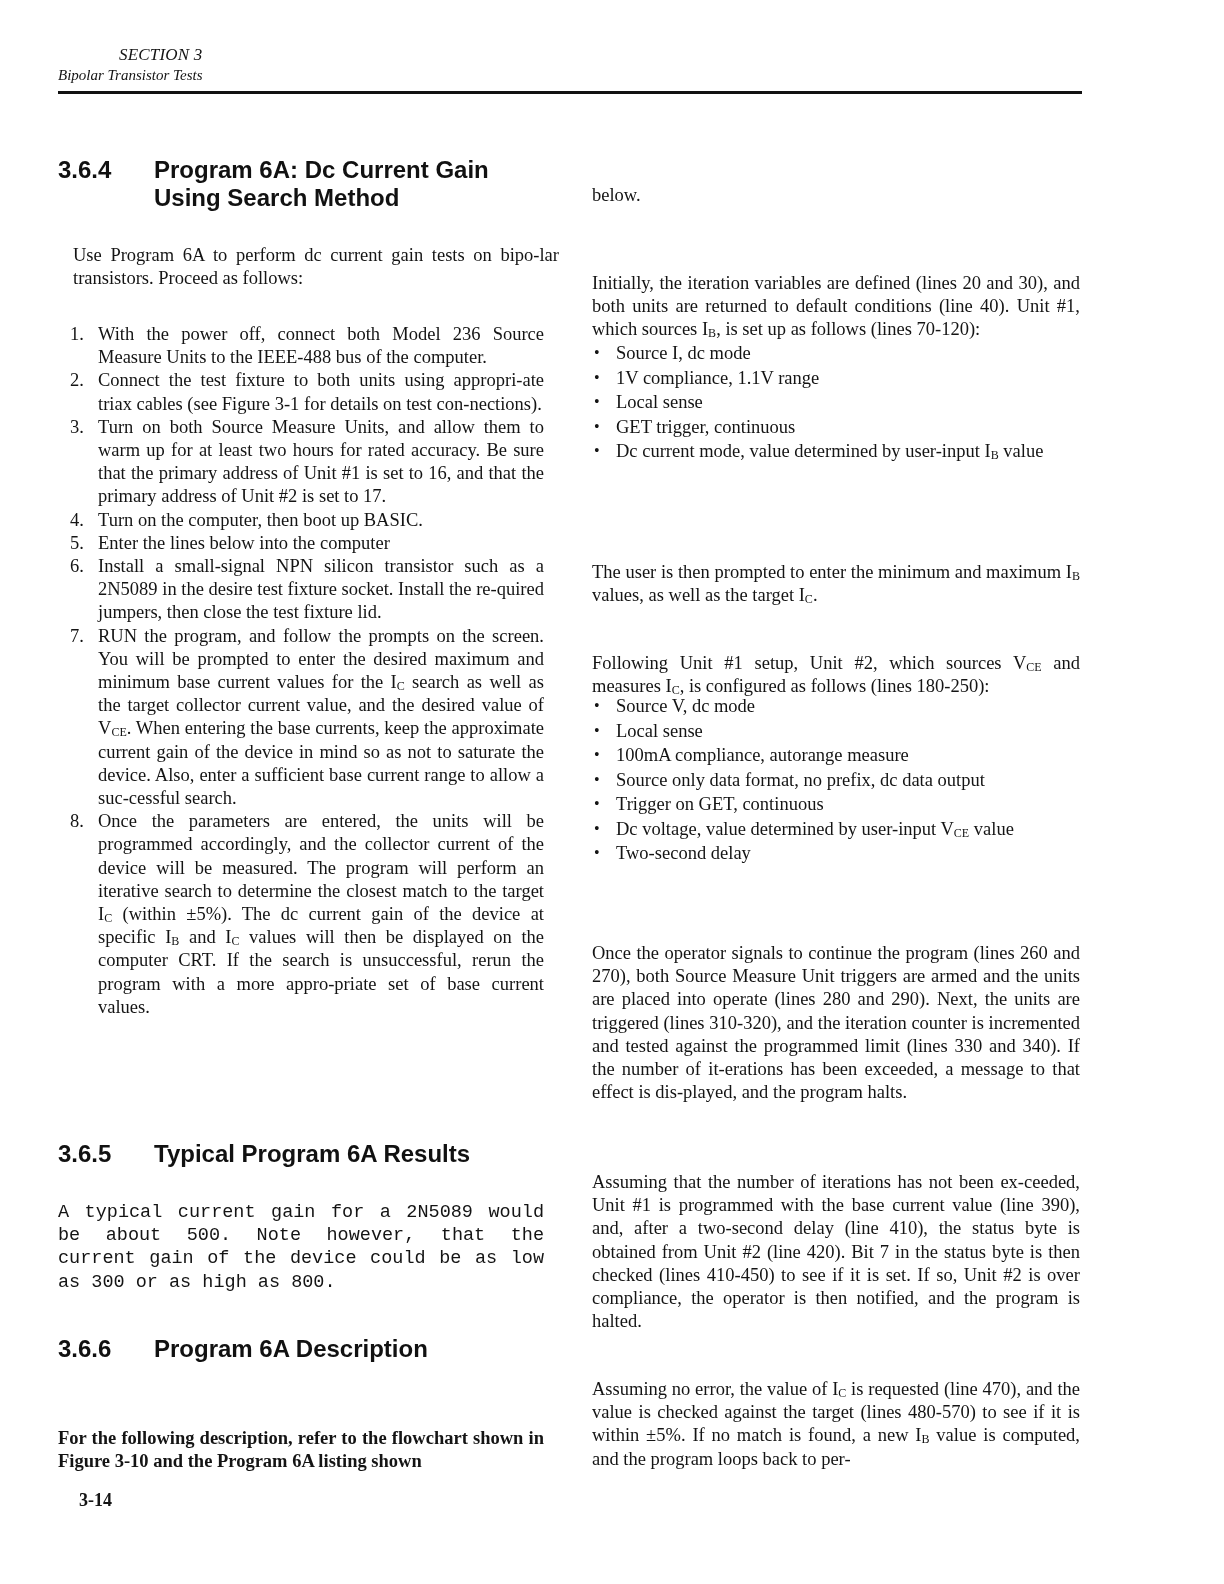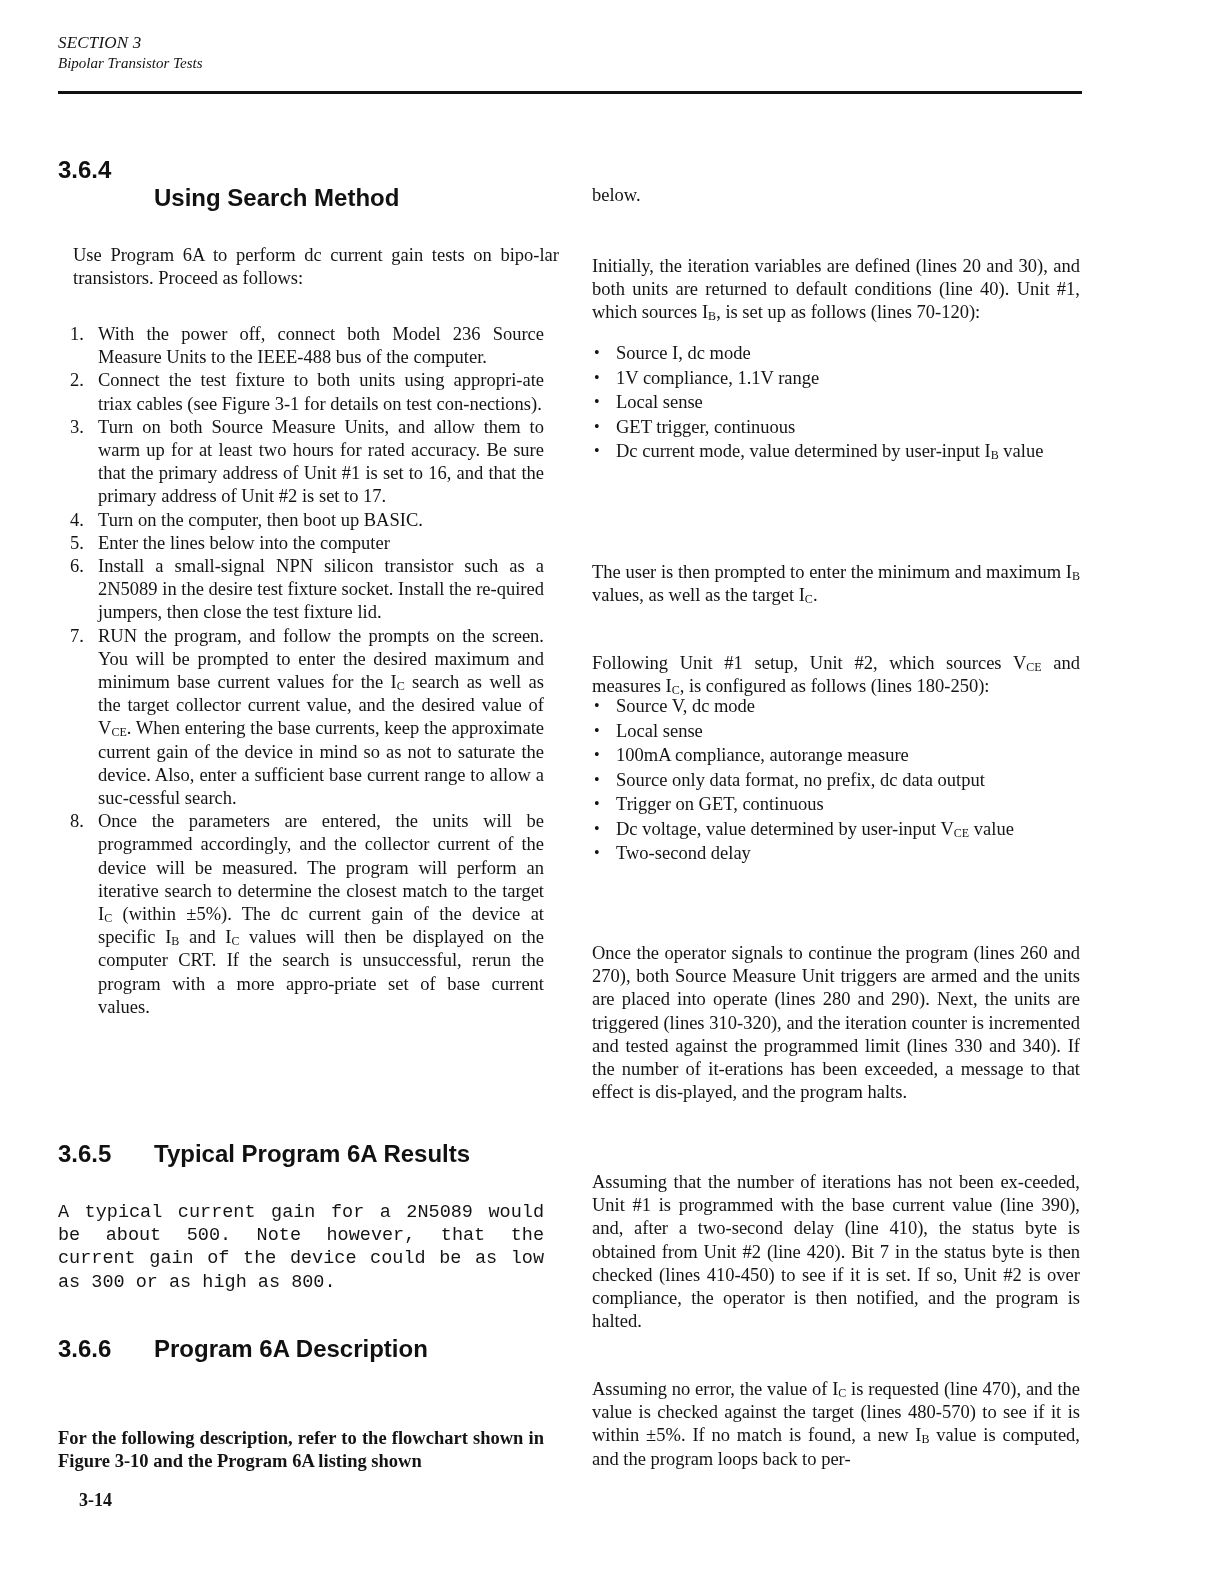--- a/index.html
+++ b/index.html
@@ -1,21 +1,21 @@
 <!DOCTYPE html>
 <html><head>
 <meta charset="utf-8">
 <style>
   html, body { margin: 0; padding: 0; background: #ffffff; }
   body {
     width: 1224px; height: 1584px; position: relative; overflow: hidden;
     color: #141414;
     font-family: "Liberation Serif", "DejaVu Serif", serif;
   }
-  .header { position: absolute; left: 58px; top: 32px; }
+  .header { position: absolute; left: 58px; top: 44px; text-align: right; }
   .header .sec { font-style: italic; font-size: 17px; line-height: 21px; font-weight: normal; letter-spacing: 0.2px; }
   .header .sub { font-style: italic; font-size: 15px; line-height: 21px; }
   .rule { position: absolute; left: 58px; top: 91px; width: 1024px; height: 3px; background: #111; }
 
   .col { position: absolute; top: 0; }
   .col-left { left: 58px; width: 486px; }
   .col-right { left: 592px; width: 488px; }
 
   .h {
     position: absolute;
@@ -50,21 +50,21 @@
   <div class="sec">SECTION 3</div>
   <div class="sub">Bipolar Transistor Tests</div>
 </div>
 <div class="rule"></div>
 
 <div class="col col-left">
 
   <div class="h" style="top:156px;height:56px;">
     <span class="num">3.6.4</span>
     <span class="title">
-      <br>
+      <span>Program 6A: Dc Current Gain</span><br>
       <span>Using Search Method</span>
     </span>
   </div>
 
   <div class="p left" style="top:244px;margin-left:15px;">Use Program 6A to perform dc current gain tests on bipo-lar transistors. Proceed as follows:</div>
 
   <ol class="steps" id="steps" style="top:323px;">
       <li><span class="n">1.</span>With the power off, connect both Model 236 Source Measure Units to the IEEE-488 bus of the computer.</li>
       <li><span class="n">2.</span>Connect the test fixture to both units using appropri-ate triax cables (see Figure 3-1 for details on test con-nections).</li>
       <li><span class="n">3.</span>Turn on both Source Measure Units, and allow them to warm up for at least two hours for rated accuracy. Be sure that the primary address of Unit #1 is set to 16, and that the primary address of Unit #2 is set to 17.</li>
@@ -84,21 +84,21 @@
   <div class="h" style="top:1335px;">
     <span class="num">3.6.6</span>
     <span class="title">Program 6A Description</span>
   </div>
   <div class="p left" style="top:1427px;font-weight:bold;">For the following description, refer to the flowchart shown in Figure 3-10 and the Program 6A listing shown</div>
 </div>
 
 <div class="col col-right">
   <div class="p right" style="top:156px;">below.</div>
 
-  <div class="p right rich" style="top:227px;">Initially, the iteration variables are defined (lines 20 and 30), and both units are returned to default conditions (line 40). Unit #1, which sources I<span class="sub-s">B</span>, is set up as follows (lines 70-120):</div>
+  <div class="p right rich" style="top:244px;">Initially, the iteration variables are defined (lines 20 and 30), and both units are returned to default conditions (line 40). Unit #1, which sources I<span class="sub-s">B</span>, is set up as follows (lines 70-120):</div>
 
   <ul class="bul" style="top:341px;">
       <li><span class="dot">•</span>Source I, dc mode</li>
       <li><span class="dot">•</span>1V compliance, 1.1V range</li>
       <li><span class="dot">•</span>Local sense</li>
       <li><span class="dot">•</span>GET trigger, continuous</li>
       <li><span class="dot">•</span>Dc current mode, value determined by user-input I<span class="sub-s">B</span> value</li>
     </ul>
 
   <div class="p right rich" style="top:533px;">The user is then prompted to enter the minimum and maximum I<span class="sub-s">B</span> values, as well as the target I<span class="sub-s">C</span>.</div>

